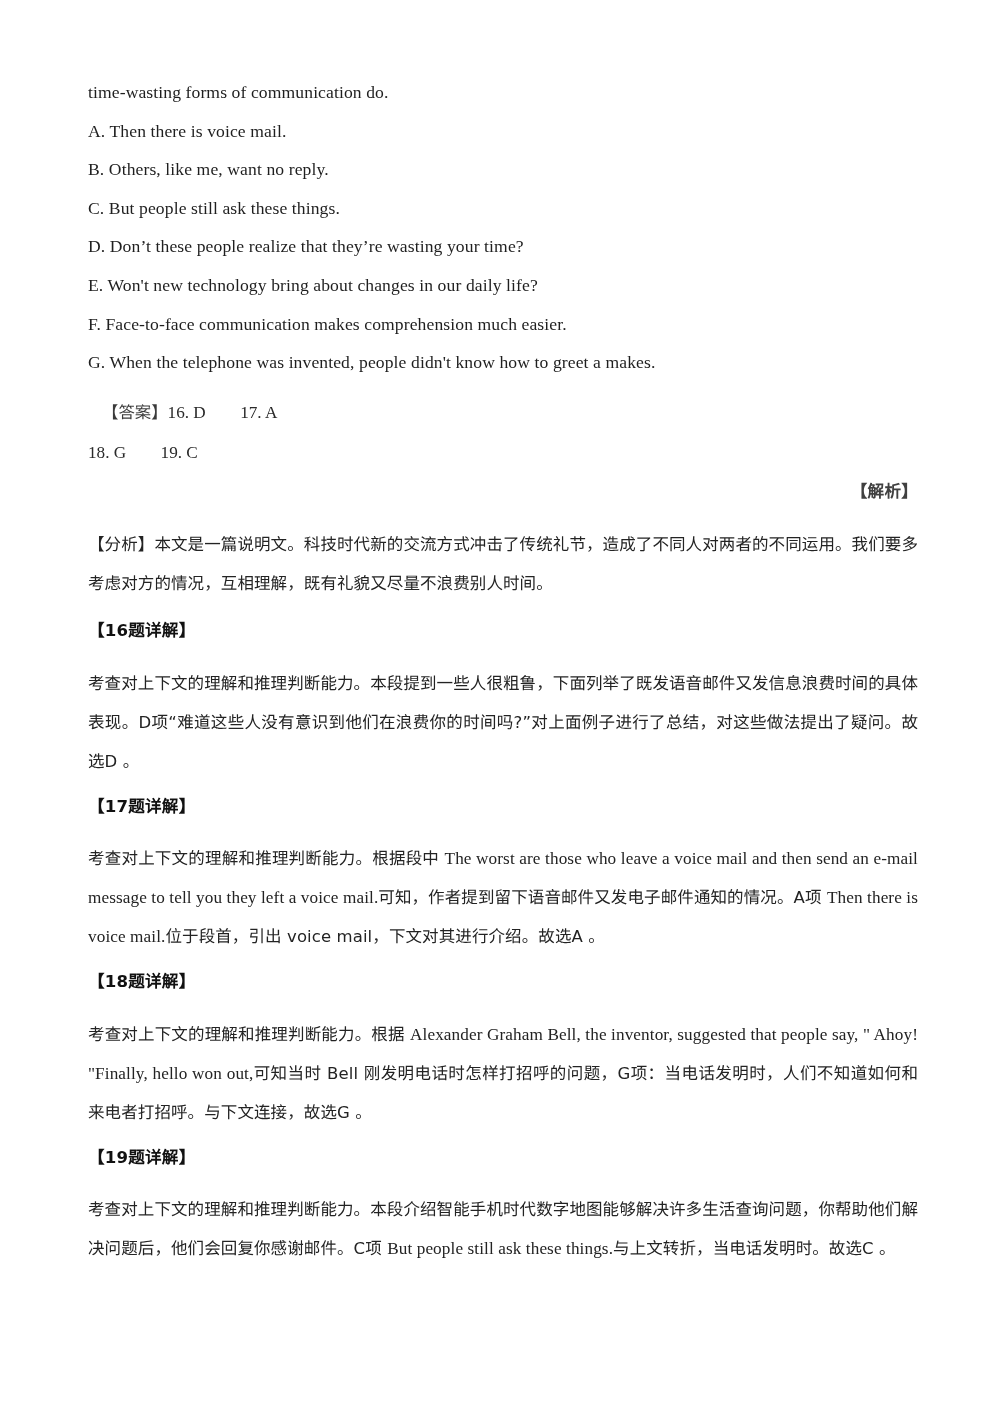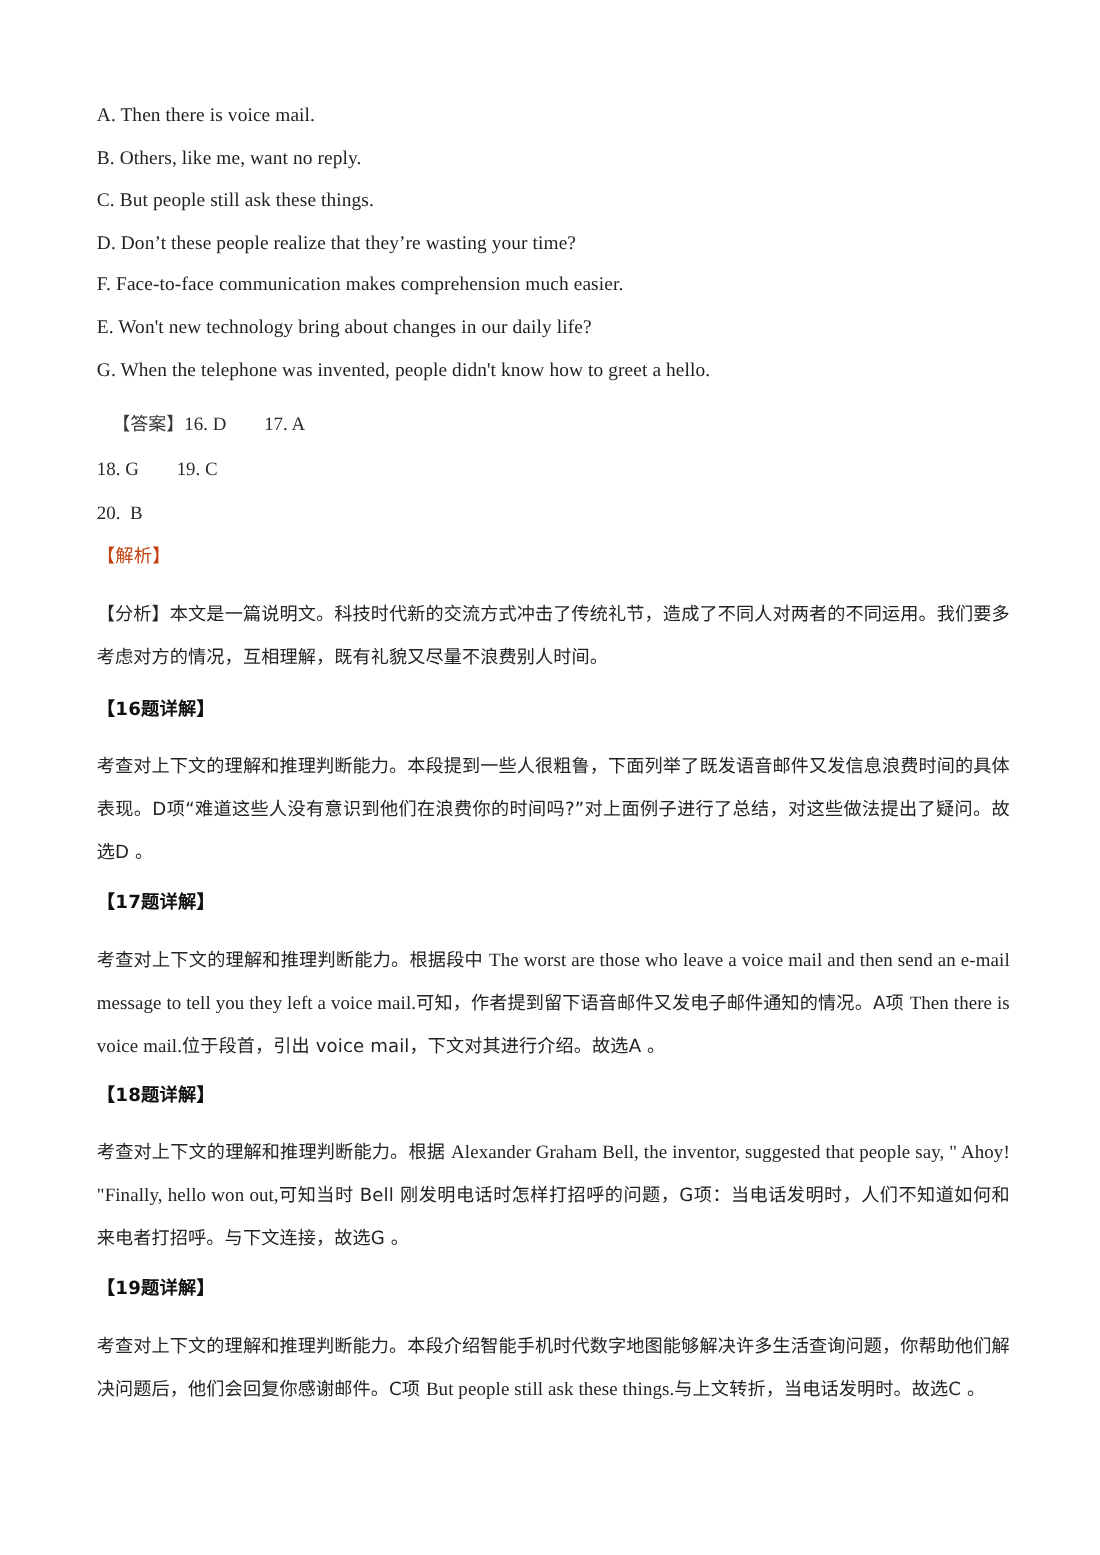--- a/index.html
+++ b/index.html
@@ -80,22 +80,23 @@
     line-height: 1;
     margin: 0 0 24px 0;
     color: #111111;
     font-weight: 600;
     letter-spacing: 0.2px;
   }
   .sec-head.gap-top {
     margin-top: 22px;
   }
   .sec-head.light {
-    color: #c2410c;
-    font-weight: 400;
+    color: #404040;
+    font-weight: 700;
+    text-align: right;
   }
 
   
   .para {
     font-family: "DejaVu Sans", "Liberation Sans", sans-serif;
     font-size: 16.5px;
     line-height: 39px;
     margin: 0 0 6px 0;
     text-align: justify;
     text-justify: inter-character;
@@ -114,34 +115,34 @@
   .block-lg {
     margin-bottom: 20px;
   }
 </style>
 </head>
 <body>
 
 <div class="page">
   <div class="content">
 
+    <p class="line eng lead">time-wasting forms of communication do.</p>
 
     <p class="line eng option">A. Then there is voice mail.</p>
     <p class="line eng option">B. Others, like me, want no reply.</p>
     <p class="line eng option">C. But people still ask these things.</p>
     <p class="line eng option">D. Don’t these people realize that they’re wasting your time?</p>
+    <p class="line eng option">E. Won't new technology bring about changes in our daily life?</p>
     <p class="line eng option">F. Face-to-face communication makes comprehension much easier.</p>
-    <p class="line eng option">E. Won't new technology bring about changes in our daily life?</p>
-    <p class="line eng option">G. When the telephone was invented, people didn't know how to greet a hello.</p>
+    <p class="line eng option">G. When the telephone was invented, people didn't know how to greet a makes.</p>
 
     <p class="answers-row first"><span class="ans-cjk">【答案】</span><span>16. D        17. A</span></p>
 
     <p class="answers-row">18. G        19. C</p>
 
-    <p class="answers-row">20.  B</p>
 
     <p class="sec-head light gap-top">【解析】</p>
 
     <p class="para block-lg"><span>【分析】</span><span>本文是一篇说明文。科技时代新的交流方式冲击了传统礼节，造成了不同人对两者的不同运用。我们要多考虑对方的情况，互相理解，既有礼貌又尽量不浪费别人时间。</span></p>
 
     <p class="sec-head">【16题详解】</p>
     <p class="para block">考查对上下文的理解和推理判断能力。本段提到一些人很粗鲁，下面列举了既发语音邮件又发信息浪费时间的具体表现。D项“难道这些人没有意识到他们在浪费你的时间吗?”对上面例子进行了总结，对这些做法提出了疑问。故选D 。</p>
 
     <p class="sec-head">【17题详解】</p>
     <p class="para block"><span>考查对上下文的理解和推理判断能力。根据段中 </span><span class="en">The worst are those who leave a voice mail and then send an e-mail message to tell you they left a voice mail.</span><span>可知，作者提到留下语音邮件又发电子邮件通知的情况。A项 </span><span class="en">Then there is voice mail.</span><span>位于段首，引出 voice mail，下文对其进行介绍。故选A 。</span></p>

